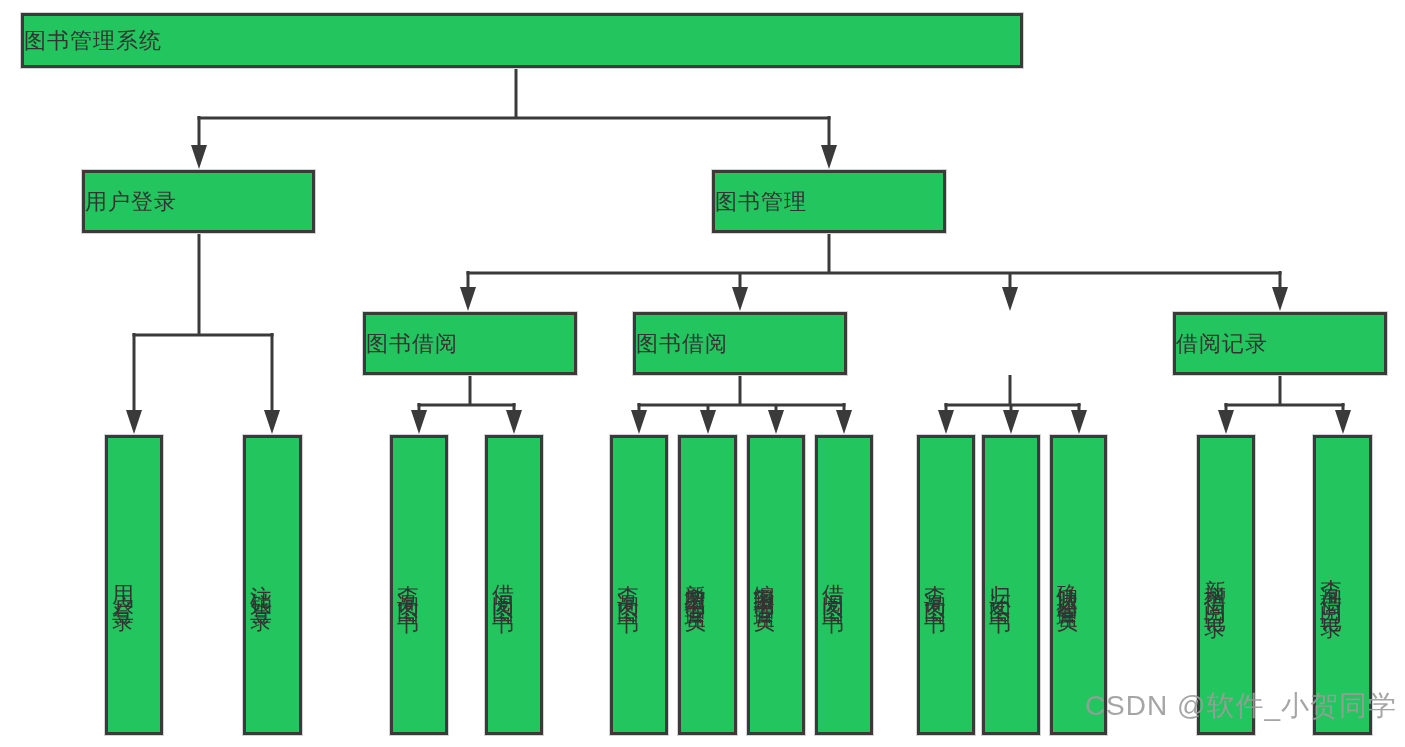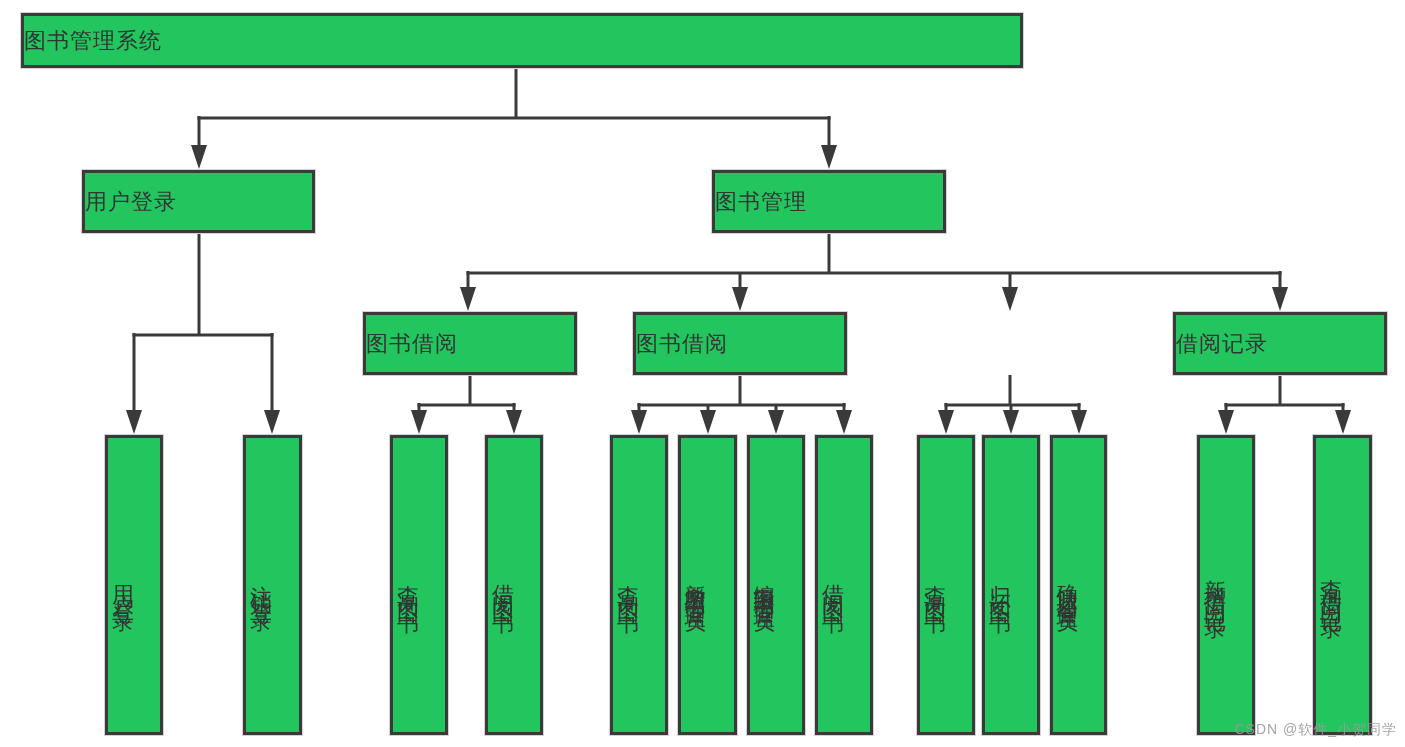--- a/index.html
+++ b/index.html
@@ -28,22 +28,22 @@
     writing-mode:vertical-rl;
     font-size:22px;
     letter-spacing:9px;
     white-space:nowrap;
   }
   .leaf.sp-m span{letter-spacing:8px;}
   .leaf.sp-l span{font-size:21px;letter-spacing:4px;}
   .watermark{
     position:absolute;
     right:8px;
-    bottom:8px;
-    font-size:14px;
+    bottom:22px;
+    font-size:28px;
     color:rgba(155,155,155,0.9);
     letter-spacing:1px;
     white-space:nowrap;
     z-index:5;
   }
 </style>
 </head>
 <body>
 
 <div class="canvas">

